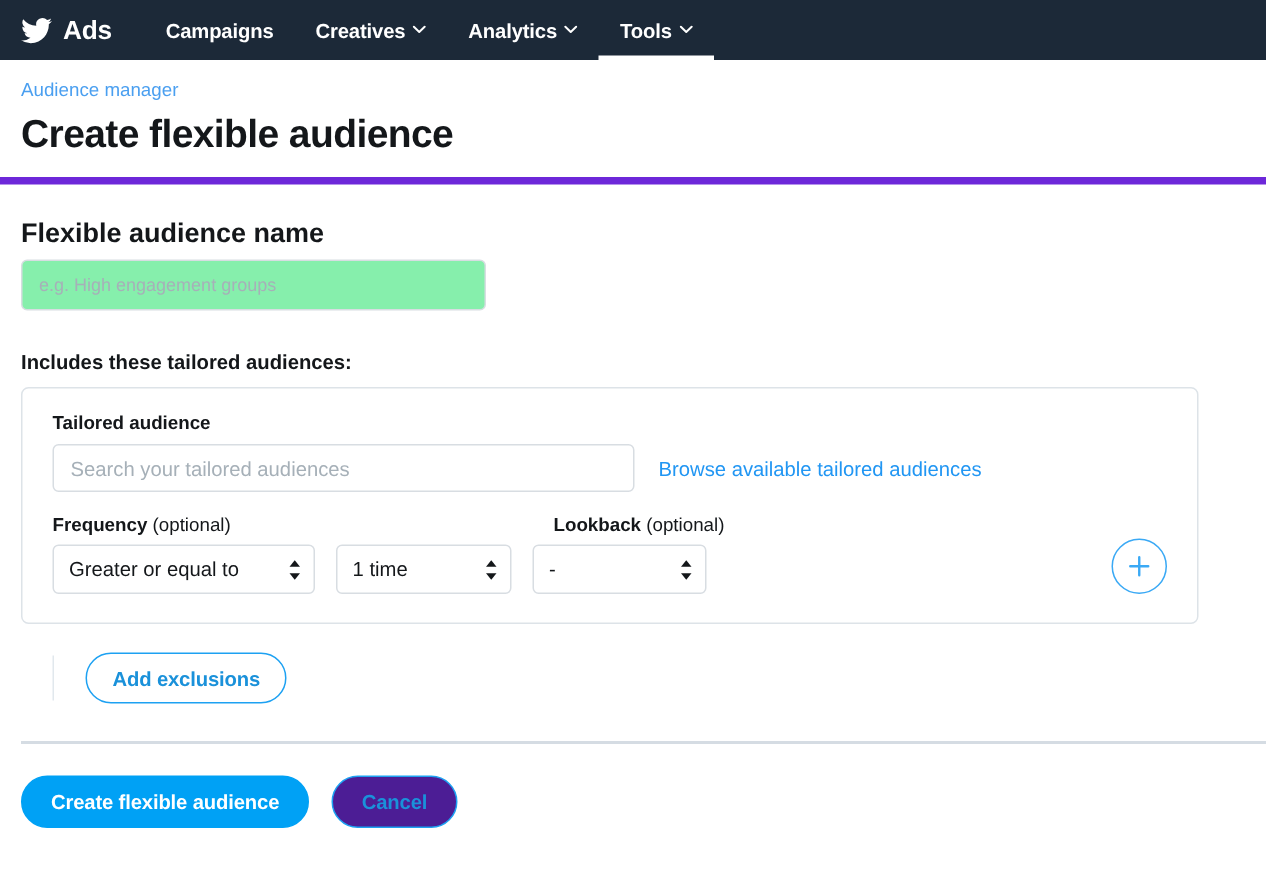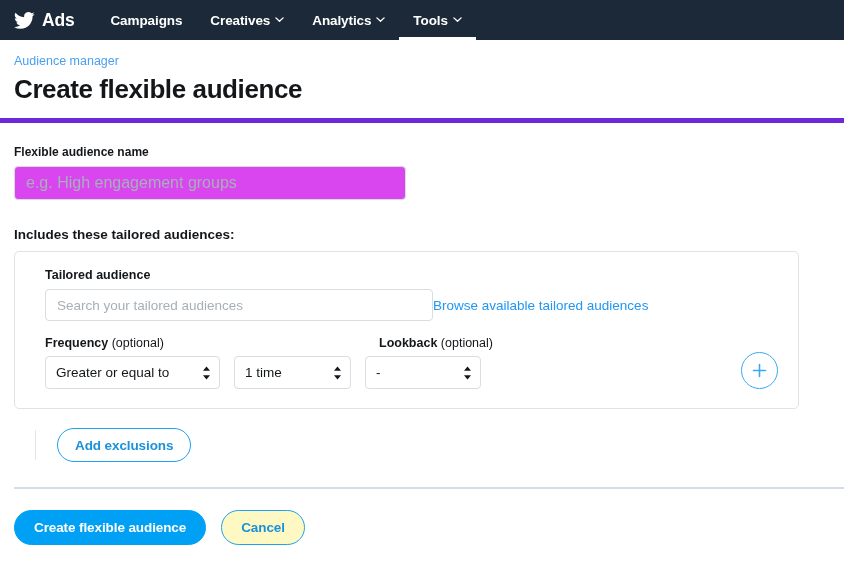--- a/index.html
+++ b/index.html
@@ -97,69 +97,70 @@
     margin-top: 4px;
     letter-spacing: -0.4px;
     color: #14171a;
   }
 
   
   .form-body {
     padding: 0 14px;
   }
   .field-label {
-    font-size: 12px;
+    font-size: 18px;
     font-weight: bold;
     color: #14171a;
     margin-top: 22px;
     margin-bottom: 7px;
   }
   .text-input {
     display: block;
-    width: 392px;
+    width: 310px;
     height: 34px;
     box-sizing: border-box;
     border: 1px solid #d8dde2;
     border-radius: 4px;
     padding: 0 11px;
-    font-size: 16px;
-    font-family: "Liberation Sans", sans-serif;
-    color: #14171a;
-    background: #d946ef;
+    font-size: 12px;
+    font-family: "Liberation Sans", sans-serif;
+    color: #14171a;
+    background: #86efac;
     outline: none;
   }
   .text-input::placeholder { color: #a6b0b8; }
 
   .section-label {
     font-size: 13.5px;
     font-weight: bold;
     color: #14171a;
     margin-top: 27px;
     margin-bottom: 9px;
   }
 
   
   .condition-card {
     border: 1px solid #dde3e8;
     border-radius: 5px;
-    padding: 16px 18px 19px 30px;
+    padding: 16px 18px 19px 20px;
     box-sizing: border-box;
     width: 785px;
     background: #fff;
     position: relative;
   }
   .card-sublabel {
     font-size: 12.5px;
     font-weight: bold;
     color: #14171a;
     margin-bottom: 7px;
   }
   .search-row {
     display: flex;
     align-items: center;
+    gap: 16px;
   }
   .search-input {
     width: 388px;
     height: 32px;
     box-sizing: border-box;
     border: 1px solid #d8dde2;
     border-radius: 4px;
     padding: 0 11px;
     font-size: 13.5px;
     font-family: "Liberation Sans", sans-serif;
@@ -285,21 +286,21 @@
     color: #fff;
     font-size: 13.5px;
     font-weight: bold;
     font-family: "Liberation Sans", sans-serif;
     height: 35px;
     padding: 0 19px;
     cursor: pointer;
     letter-spacing: -0.1px;
   }
   .btn-cancel {
-    background: #fef9c3;
+    background: #4c1d95;
     border: 1px solid #1da1f2;
     border-radius: 20px;
     color: #1a91da;
     font-size: 13.5px;
     font-weight: bold;
     font-family: "Liberation Sans", sans-serif;
     height: 35px;
     padding: 1px 19px;
     cursor: pointer;
     letter-spacing: -0.1px;

